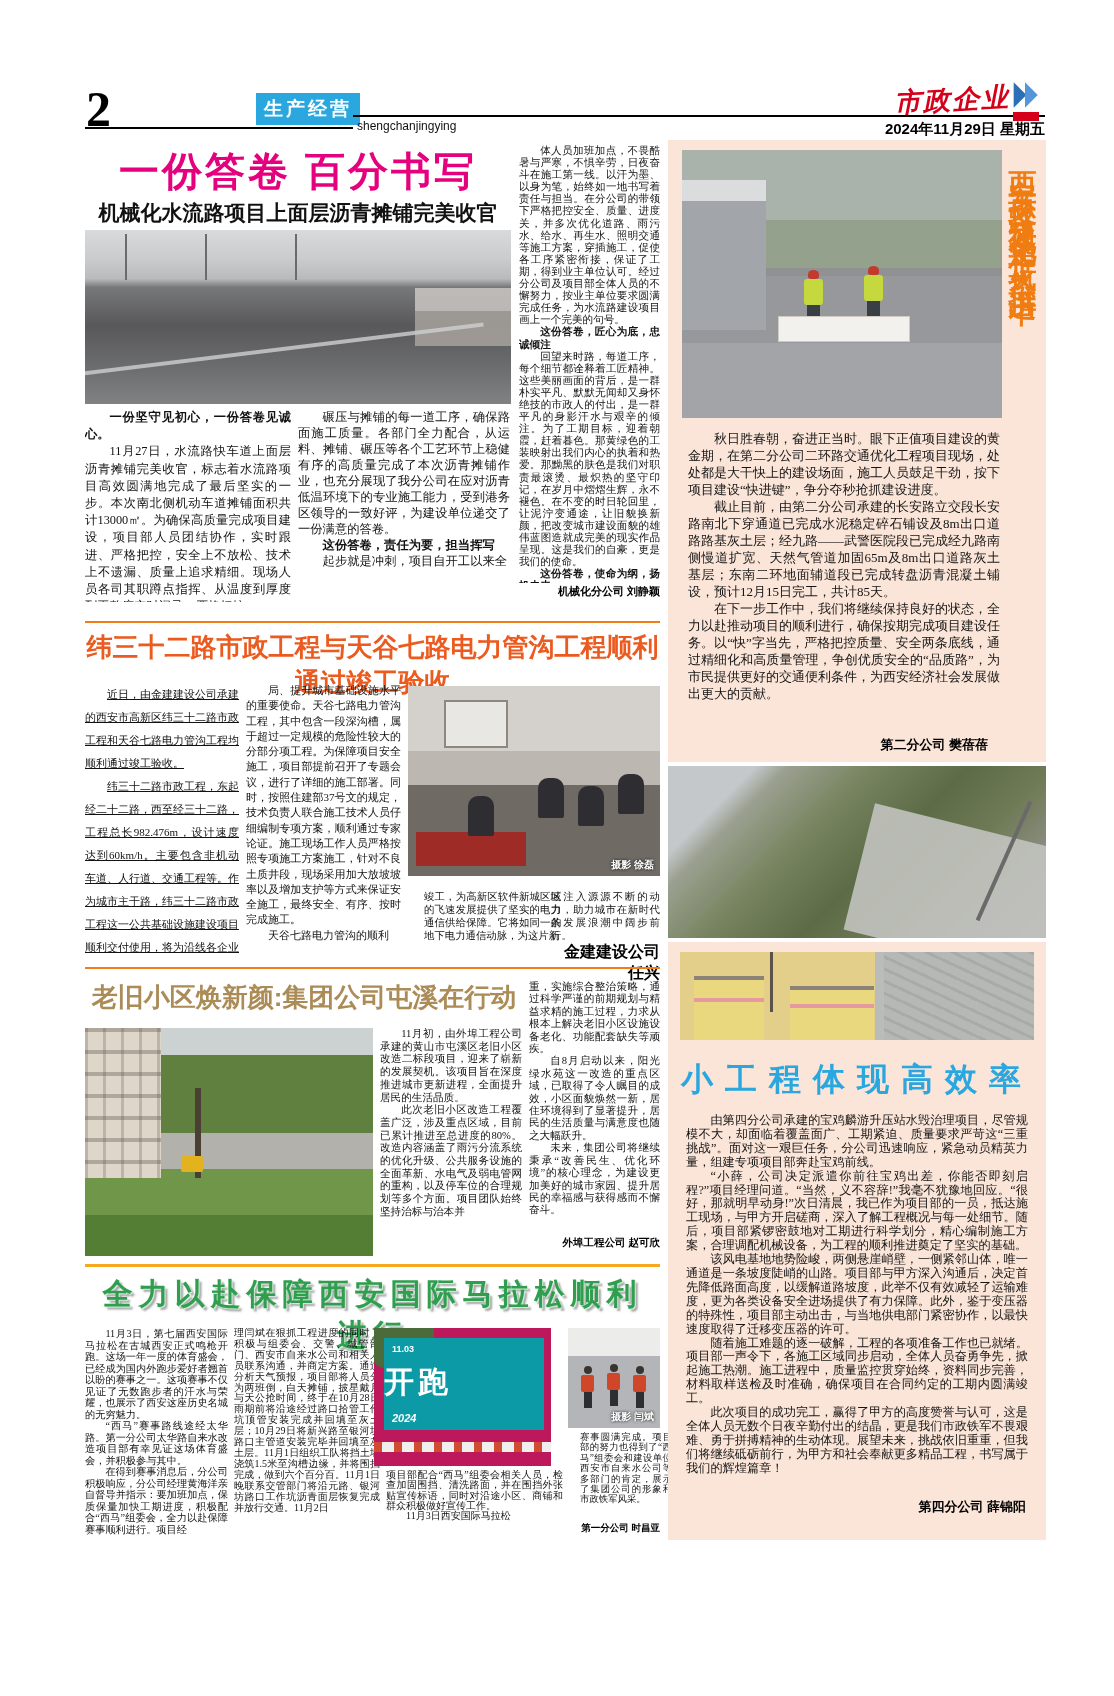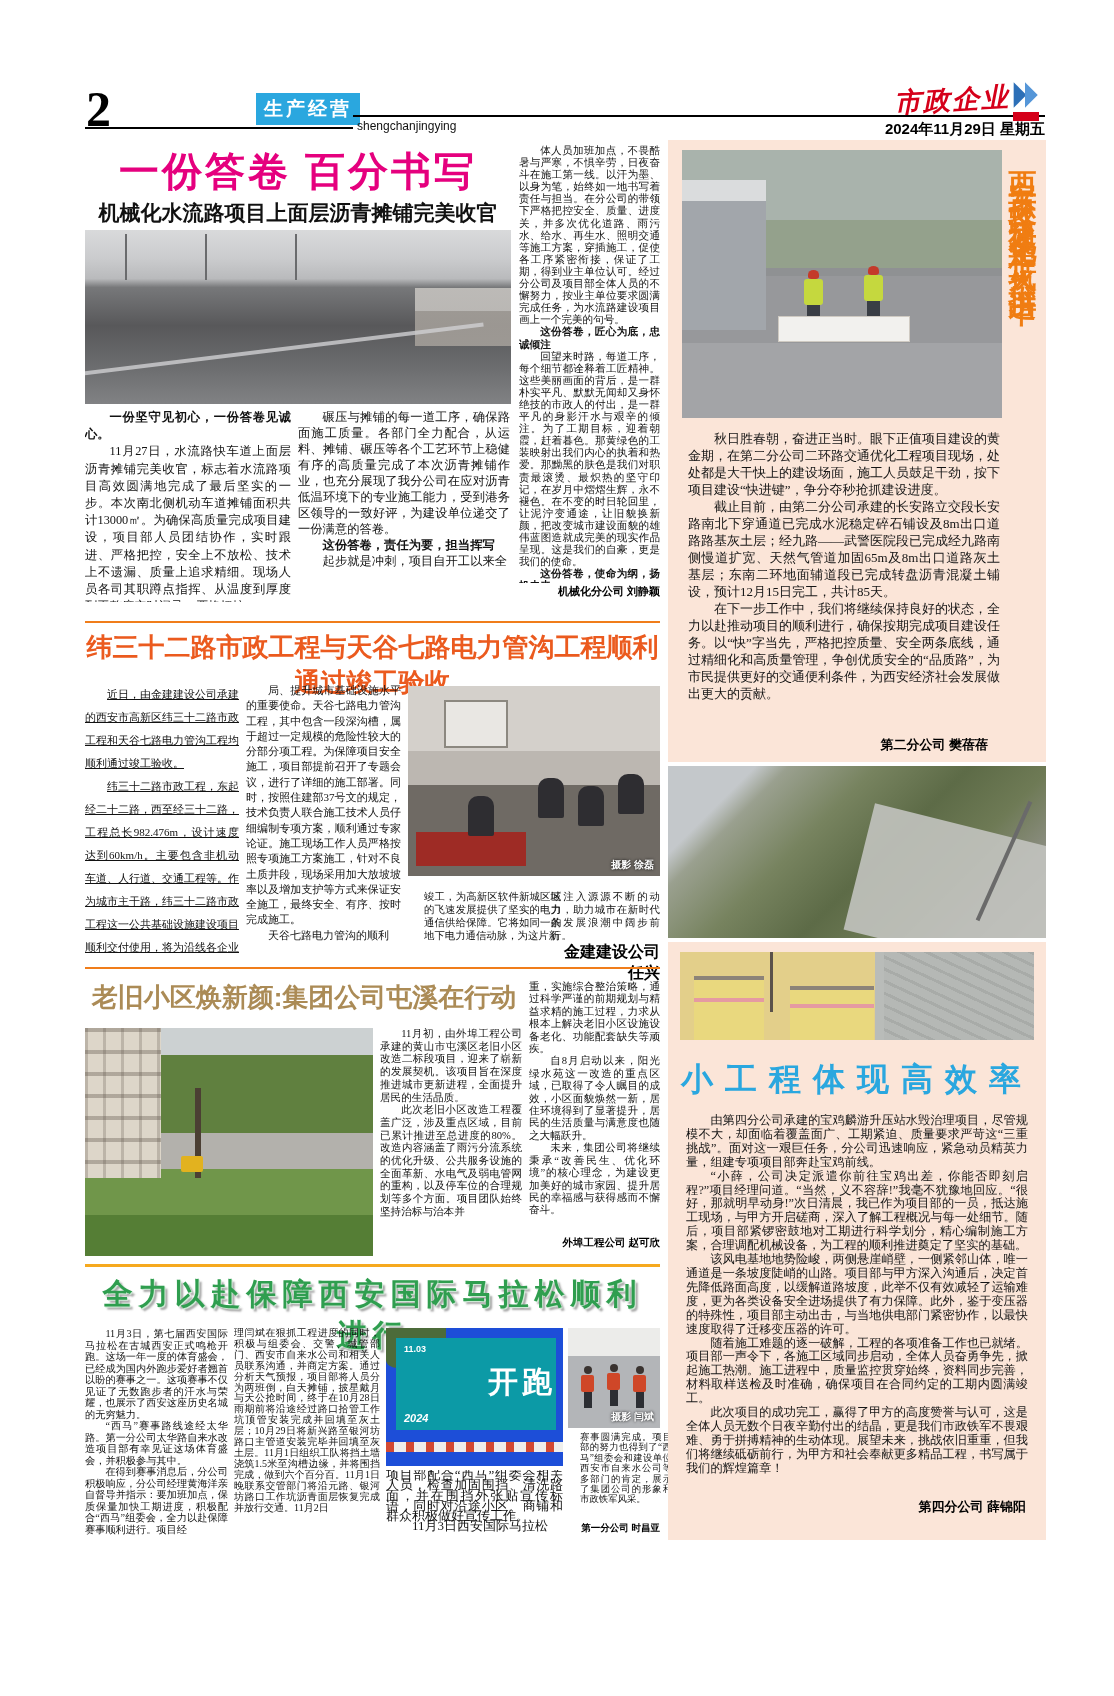--- a/index.html
+++ b/index.html
@@ -100,30 +100,30 @@
   .a3-col2 { left:380px; top:1028px; width:142px; height:228px; font-size:10.6px; line-height:12.7px; }
   .a3-col3 { left:529px; top:981px; width:131px; height:252px; font-size:10.6px; line-height:12.4px; }
   .a3-byline { left:529px; top:1236px; width:131px; font-size:10.5px; }
 
   
   .a4-title { position:absolute; left:85px; top:1274px; width:575px; text-align:center; font-size:30px; font-weight:700;
     color:#2f9e4f; letter-spacing:6px; font-family:"Liberation Serif",serif;
     text-shadow:1px 1px 0 #cdead5, 3px 3px 2px rgba(0,0,0,.35); }
   .a4-col1 { left:85px; top:1328px; width:143px; height:214px; font-size:10.2px; line-height:11.5px; }
   .a4-col2 { left:234px; top:1328px; width:146px; height:214px; font-size:10px; line-height:10.9px; }
-  .a4-photo1 { left:386px; top:1328px; width:177px; height:138px; background:#1d4ed8; }
+  .a4-photo1 { left:374px; top:1328px; width:177px; height:138px; background:#be185d; }
   .a4-photo1 .tree { position:absolute; left:0; top:0; width:60px; height:40px; background:#4c6b3a; border-radius:0 0 60% 20%; }
   .a4-photo1 .board { position:absolute; left:10px; top:10px; width:160px; height:92px; background:#0c9aa6; }
   .a4-photo1 .bb-date { position:absolute; left:8px; top:6px; color:#fff; font-size:9px; font-weight:700; font-family:"Liberation Sans",sans-serif; }
-  .a4-photo1 .bb-main { position:absolute; left:0; top:24px; width:100%; text-align:right; color:#fff; font-size:30px;
+  .a4-photo1 .bb-main { position:absolute; left:0; top:24px; width:100%; text-align:left; color:#fff; font-size:30px;
     font-weight:700; letter-spacing:4px; font-family:"Liberation Sans",sans-serif; }
   .a4-photo1 .bb-year { position:absolute; left:8px; bottom:6px; color:#fff; font-size:11px; font-weight:700; font-family:"Liberation Sans",sans-serif;font-style:italic; }
   .a4-photo1 .barrier { position:absolute; left:0; bottom:14px; width:100%; height:10px;
     background:repeating-linear-gradient(90deg,#d24a33 0 8px,#efefec 8px 20px); }
-  .a4-col3 { left:386px; top:1470px; width:177px; height:72px; font-size:13px; line-height:10.3px; }
+  .a4-col3 { left:386px; top:1470px; width:177px; height:72px; font-size:10px; line-height:10.3px; }
   .a4-photo2 { left:568px; top:1328px; width:92px; height:100px;
     background:linear-gradient(180deg,#ececea 0 28%,#b3b5b8 28% 100%); }
   .a4-photo2 .fig { position:absolute; width:15px; height:42px; }
   .a4-photo2 .fig .head { position:absolute; left:4px; top:0; width:8px; height:8px; border-radius:50%; background:#3a3330; }
   .a4-photo2 .fig .vest { position:absolute; left:1px; top:9px; width:13px; height:17px; background:#cf4728; border-radius:2px; }
   .a4-photo2 .fig .legs { position:absolute; left:4px; top:26px; width:8px; height:16px; background:#2c2e33; }
   .a4-col4 { left:568px; top:1432px; width:92px; height:88px; font-size:9.4px; line-height:10.4px;margin-left:12px; }
   .a4-byline { left:568px; top:1522px; width:92px; font-size:9.5px; }
 
   

